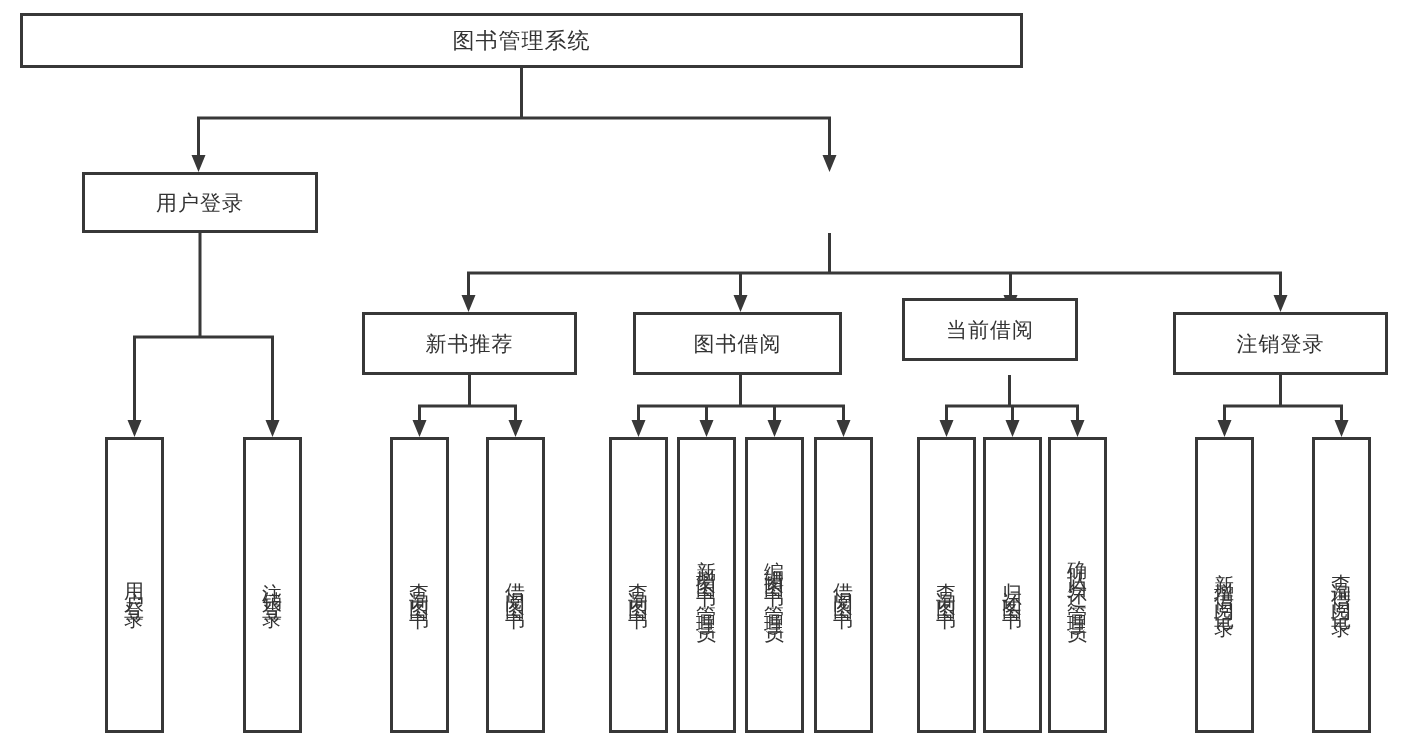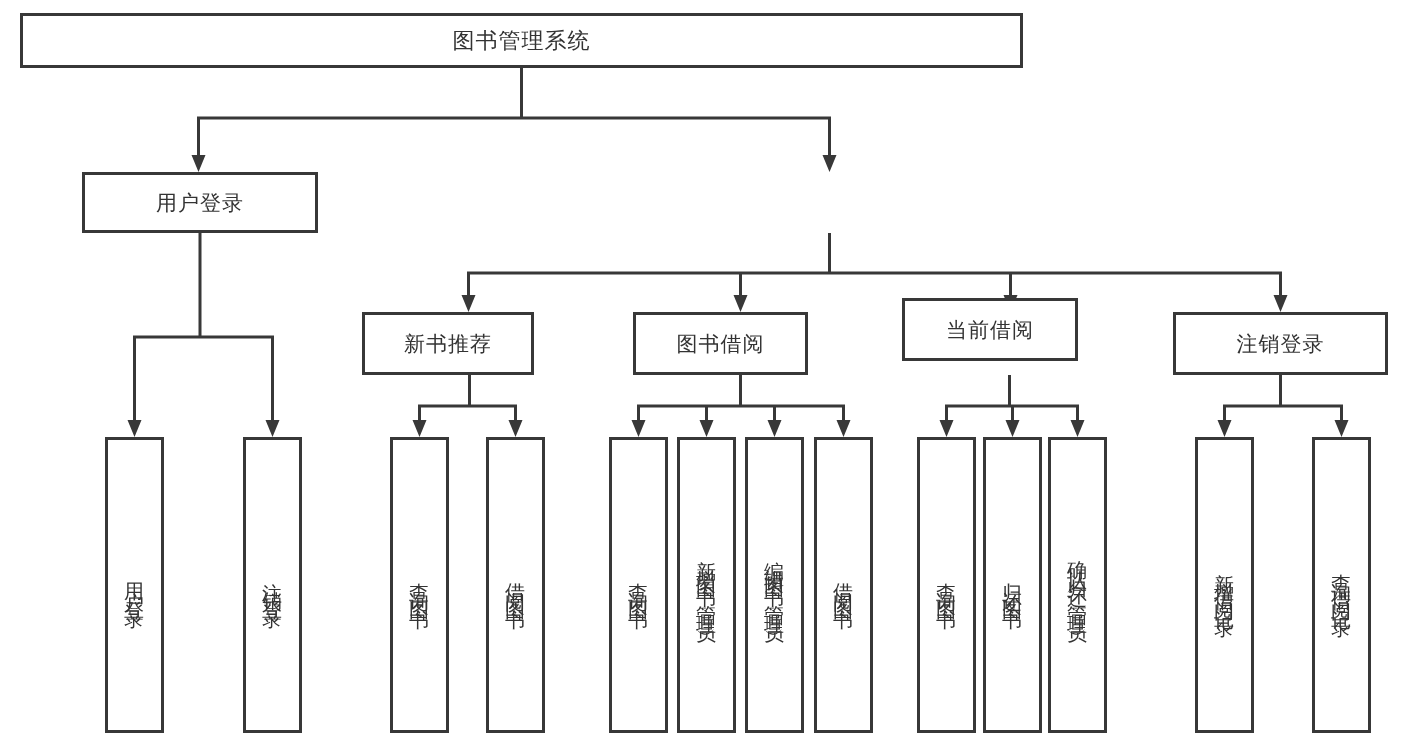--- a/index.html
+++ b/index.html
@@ -72,24 +72,24 @@
   </svg>
 
   <div class="box root-box" style="left:20px;top:13px;width:1003px;height:55px">
     <span>图书管理系统</span>
   </div>
 
   <div class="box h-node" style="left:82px;top:172px;width:236px;height:61px">
     <span>用户登录</span>
   </div>
 
-  <div class="box h-node" style="left:362px;top:312px;width:172px;height:63px">
+  <div class="box h-node" style="left:362px;top:312px;width:215px;height:63px">
     <span>新书推荐</span>
   </div>
-  <div class="box h-node" style="left:633px;top:312px;width:175px;height:63px">
+  <div class="box h-node" style="left:633px;top:312px;width:209px;height:63px">
     <span>图书借阅</span>
   </div>
   <div class="box h-node" style="left:902px;top:298px;width:176px;height:63px">
     <span>当前借阅</span>
   </div>
   <div class="box h-node" style="left:1173px;top:312px;width:215px;height:63px">
     <span>注销登录</span>
   </div>
 
   <div class="box leaf" style="left:105px">

